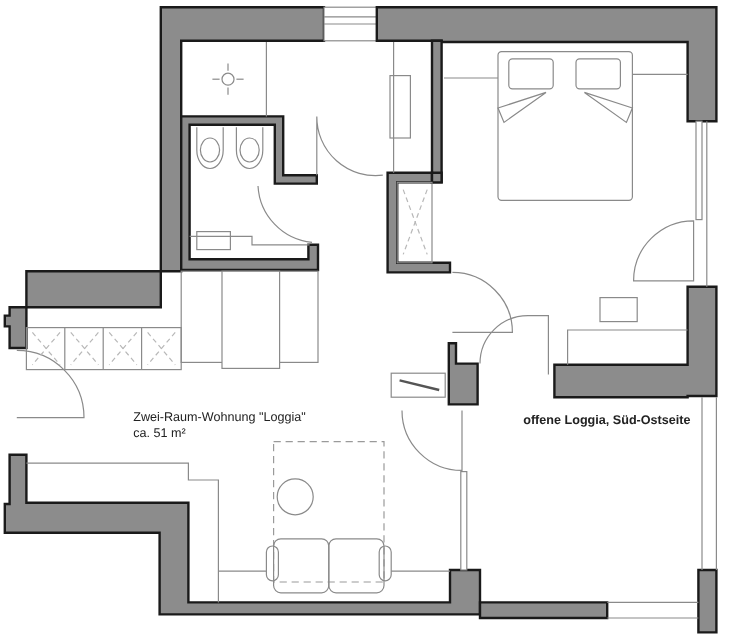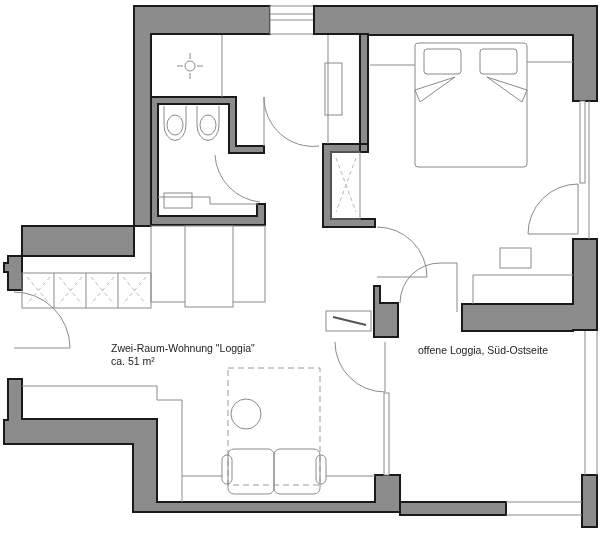--- a/index.html
+++ b/index.html
@@ -141,14 +141,14 @@
   <line x1="182" y1="476" x2="222" y2="476" class="thin"></line>
   <line x1="326" y1="476" x2="375" y2="476" class="thin"></line>
   <g>
     <rect x="326" y="311" width="45" height="20" class="thin"></rect>
     <line x1="333" y1="317" x2="366" y2="325" stroke="#555" stroke-width="2"></line>
   </g>
 </svg>
 
 <div class="label" style="left:111px; top:342px;">Zwei-Raum-Wohnung "Loggia"</div>
 <div class="label" style="left:111px; top:355px;">ca. 51 m²</div>
-<div class="label" style="left:418px; top:344px;">offene Loggia, Süd-Ostseite</div>
+<div class="label" style="left:436px; top:344px;font-weight:bold;">offene Loggia, Süd-Ostseite</div>
 </div>
 
 </body></html>

